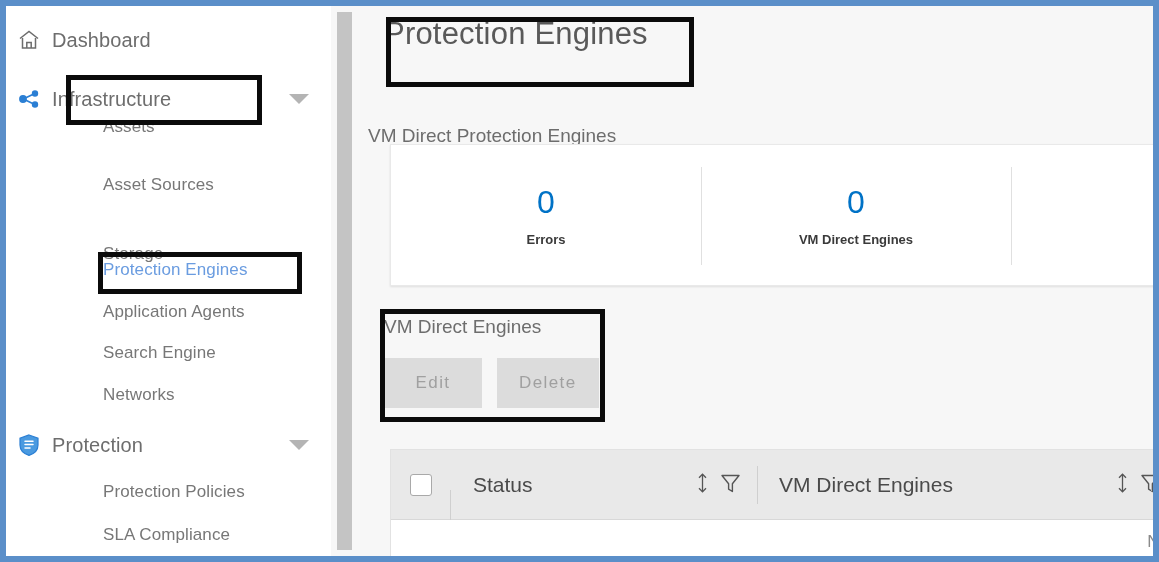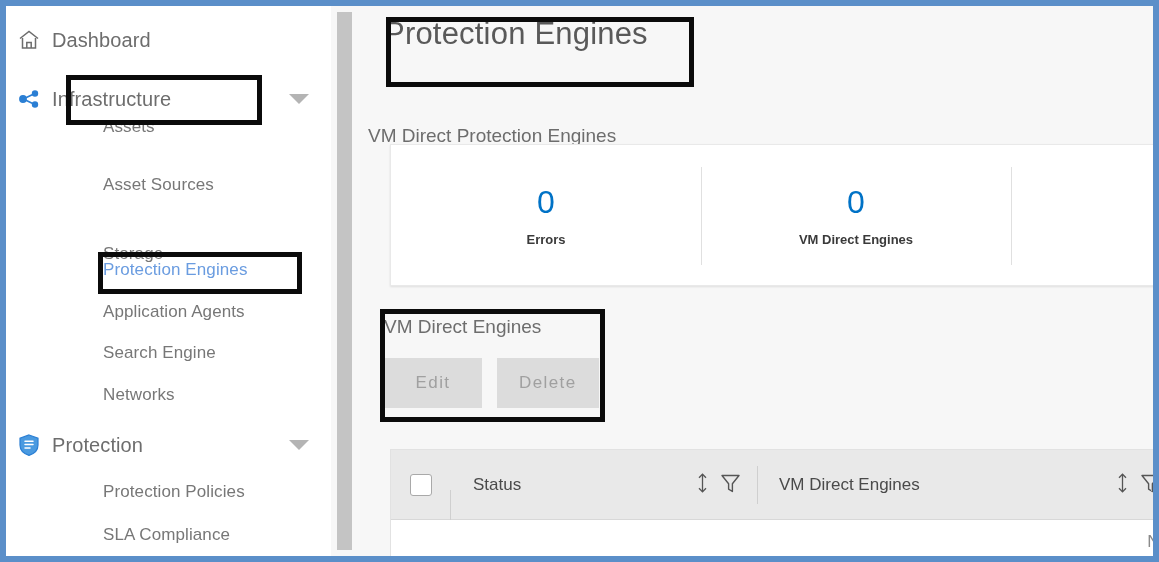--- a/index.html
+++ b/index.html
@@ -236,21 +236,21 @@
   .th-col.status { flex: 0 0 306px; }
   .th-col.engines { flex: 0 0 420px; }
   .th-col + .th-col::before {
     content: "";
     position: absolute;
     left: 0; top: 16px;
     width: 1px; height: 38px;
     background: #cfcfcf;
   }
   .th-label {
-    font-size: 17px;
+    font-size: 21px;
     color: #4a4a4a;
     white-space: nowrap;
   }
   .th-icons {
     position: absolute;
     right: 16px;
     display: flex;
     align-items: center;
     gap: 11px;
   }

